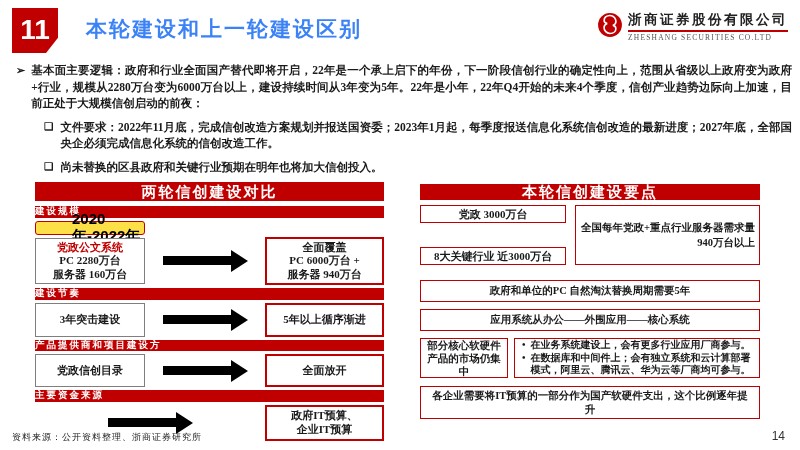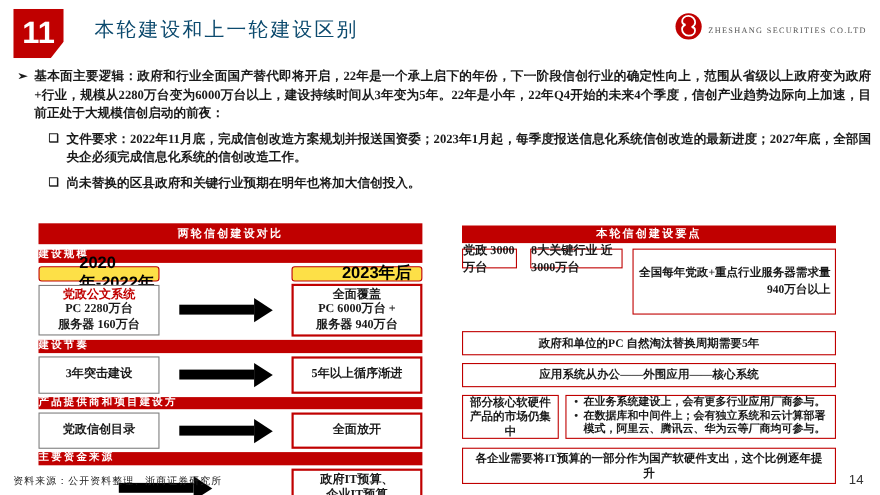--- a/index.html
+++ b/index.html
@@ -13,42 +13,42 @@
   .badge {
     position:absolute; left:12px; top:8px; width:46px; height:45px;
     background:#C00000; color:#fff;
     clip-path:polygon(0 0,100% 0,100% 66%,74% 100%,0 100%);
     display:flex; align-items:center; justify-content:center;
     font-family:"Liberation Sans",sans-serif; font-weight:bold; font-size:28px;
     padding-bottom:2px;
   }
   .page-title {
     position:absolute; left:86px; top:15px;
-    font-family:"Liberation Sans",sans-serif; font-weight:normal;
-    font-size:18px; color:#0c4a6e; letter-spacing:2px;
+    font-family:"Liberation Sans",sans-serif; font-weight:bold;
+    font-size:21px; color:#3b82f6; letter-spacing:2px;
   }
   .logo { position:absolute; right:12px; top:11px; display:flex; align-items:center; gap:5px; }
   .logo-txt { display:flex; flex-direction:column; }
   .logo-cn {
     font-size:13.5px; font-weight:bold; color:#222; letter-spacing:2.5px;
     border-bottom:2px solid #C00000; padding-bottom:1px;
   }
   .logo-en { font-size:7.5px; color:#555; letter-spacing:1.2px; margin-top:1px; font-family:"Liberation Serif",serif; }
   
   .intro { position:absolute; left:16px; top:62px; width:776px; }
   .lead { display:flex; gap:6px; font-size:11.5px; line-height:16.5px; font-weight:600; text-align:justify; }
   .lead-marker { flex:0 0 auto; font-size:11px; line-height:16.5px; }
   .sub-bullets { margin:7px 0 0 28px; }
   .sub-bullet { display:flex; gap:7px; font-size:11.5px; line-height:16.5px; font-weight:600; margin-bottom:7px; text-align:justify; }
   .sq-marker { flex:0 0 auto; font-size:10.5px; line-height:16.5px; }
   
   .panel-header {
     background:#C00000; color:#fff; text-align:center;
     font-family:"Liberation Sans",sans-serif; font-weight:bold;
-    font-size:10px; letter-spacing:2px;margin-top:21px;
+    font-size:15px; letter-spacing:2px;
   }
   
   .left-panel { position:absolute; left:35px; top:182px; width:349px; }
   .left-panel .panel-header { height:19px; line-height:19px; margin-bottom:5px; }
   .section-bar {
     background:#C00000; color:#fff; text-align:left;
     font-size:9.5px; line-height:11.5px; height:11.5px; letter-spacing:2px;
     font-weight:600; margin:3px 0;
   }
   .tabs-row { display:flex; justify-content:space-between; height:14px; margin:2px 0 2px; }
@@ -76,21 +76,21 @@
   .arrow .head {
     width:0; height:0;
     border-top:11px solid transparent; border-bottom:11px solid transparent;
     border-left:17px solid #000;
   }
   
   .right-panel { position:absolute; left:420px; top:184px; width:340px; }
   .right-panel .panel-header { height:16px; line-height:16px; }
   .rbox { background:#fff; border:1.5px solid #C00000; }
   .grid-a { display:flex; gap:9px; margin-top:5px; height:60px; }
-  .grid-a .col-l { width:146px; display:flex; flex-direction:row; justify-content:space-between;gap:12px; }
+  .grid-a .col-l { width:146px; display:flex; flex-direction:column; justify-content:space-between;gap:12px; }
   .box-sm {
     height:18px; display:flex; align-items:center; justify-content:center;
     font-size:11px; font-weight:600;
   }
   .col-r {
     flex:1; display:flex; flex-direction:column; align-items:flex-end; justify-content:center;
     font-size:10.5px; font-weight:600; line-height:15px; text-align:center; padding:0 4px;
   }
   .full-box {
     display:flex; align-items:center; justify-content:center;
@@ -117,20 +117,21 @@
 <div class="badge">11</div>
 <div class="page-title">本轮建设和上一轮建设区别</div>
 <div class="logo">
   <span>
     <svg width="26" height="26" viewBox="0 0 24 24">
       <circle cx="12" cy="12" r="11" fill="#C00000"></circle>
       <path d="M12 3.2c-3.6 0-5.4 2.2-5.4 4.4 0 1.9 1.4 2.8 2.8 2.9-1.2.5-2.9 1.5-2.9 3.7 0 2.4 1.9 5.6 5.5 5.6s5.4-2.2 5.4-4.4c0-1.9-1.4-2.8-2.8-2.9 1.2-.5 2.9-1.5 2.9-3.7 0-2.4-1.9-5.6-5.5-5.6z" fill="none" stroke="#ffffff" stroke-width="1.5"></path>
     </svg>
   </span>
   <span class="logo-txt">
+    <span class="logo-cn">浙商证券股份有限公司</span>
     <span class="logo-en">ZHESHANG SECURITIES CO.LTD</span>
   </span>
 </div>
 
 <div class="intro">
   <div class="lead">
     <span class="lead-marker">➢</span>
     <span>基本面主要逻辑：政府和行业全面国产替代即将开启，22年是一个承上启下的年份，下一阶段信创行业的确定性向上，范围从省级以上政府变为政府+行业，规模从2280万台变为6000万台以上，建设持续时间从3年变为5年。22年是小年，22年Q4开始的未来4个季度，信创产业趋势边际向上加速，目前正处于大规模信创启动的前夜：</span>
   </div>
   <div class="sub-bullets">
@@ -144,21 +145,20 @@
     </div>
   </div>
 </div>
 
 <div class="left-panel">
   <div class="panel-header">两轮信创建设对比</div>
 
   <div class="section-bar">建设规模</div>
   <div class="tabs-row">
     <div class="tab tab-old">2020年-2022年</div>
-    <div class="tab tab-new">2023年后</div>
   </div>
   <div class="compare-row">
     <div class="old-box h44">
       <span class="red-line">党政公文系统</span>
       <span>PC 2280万台</span>
       <span>服务器 160万台</span>
     </div>
     <div class="arrow">
         <span class="shaft"></span>
         <span class="head"></span>

